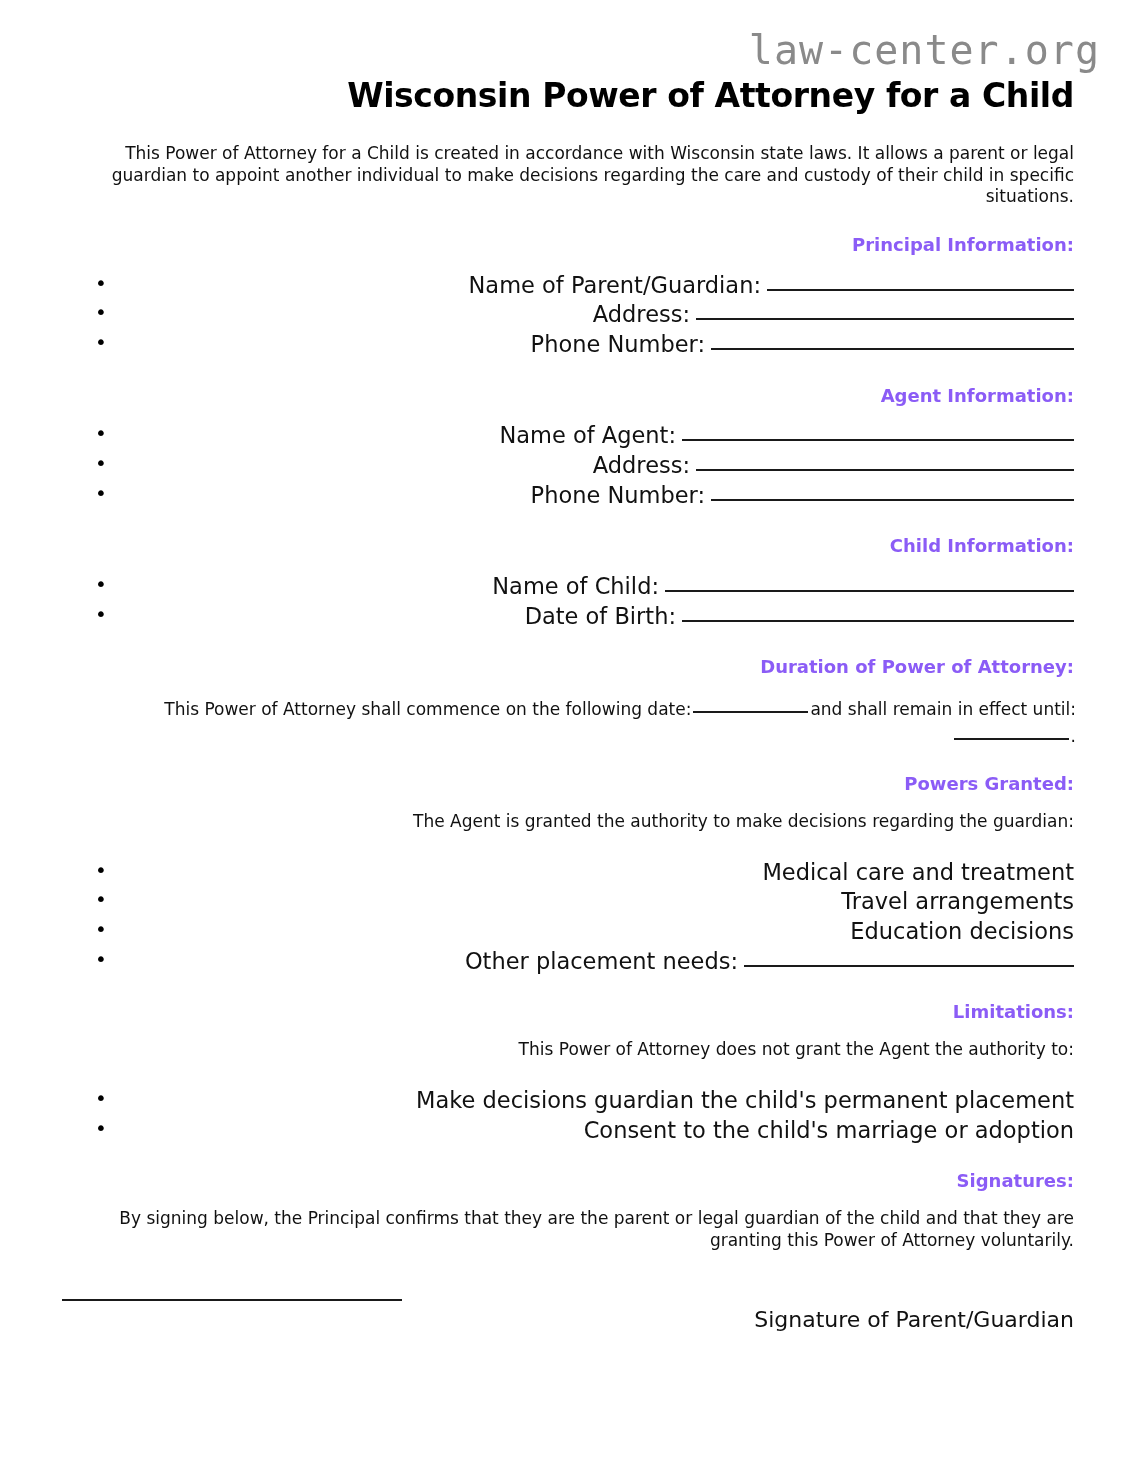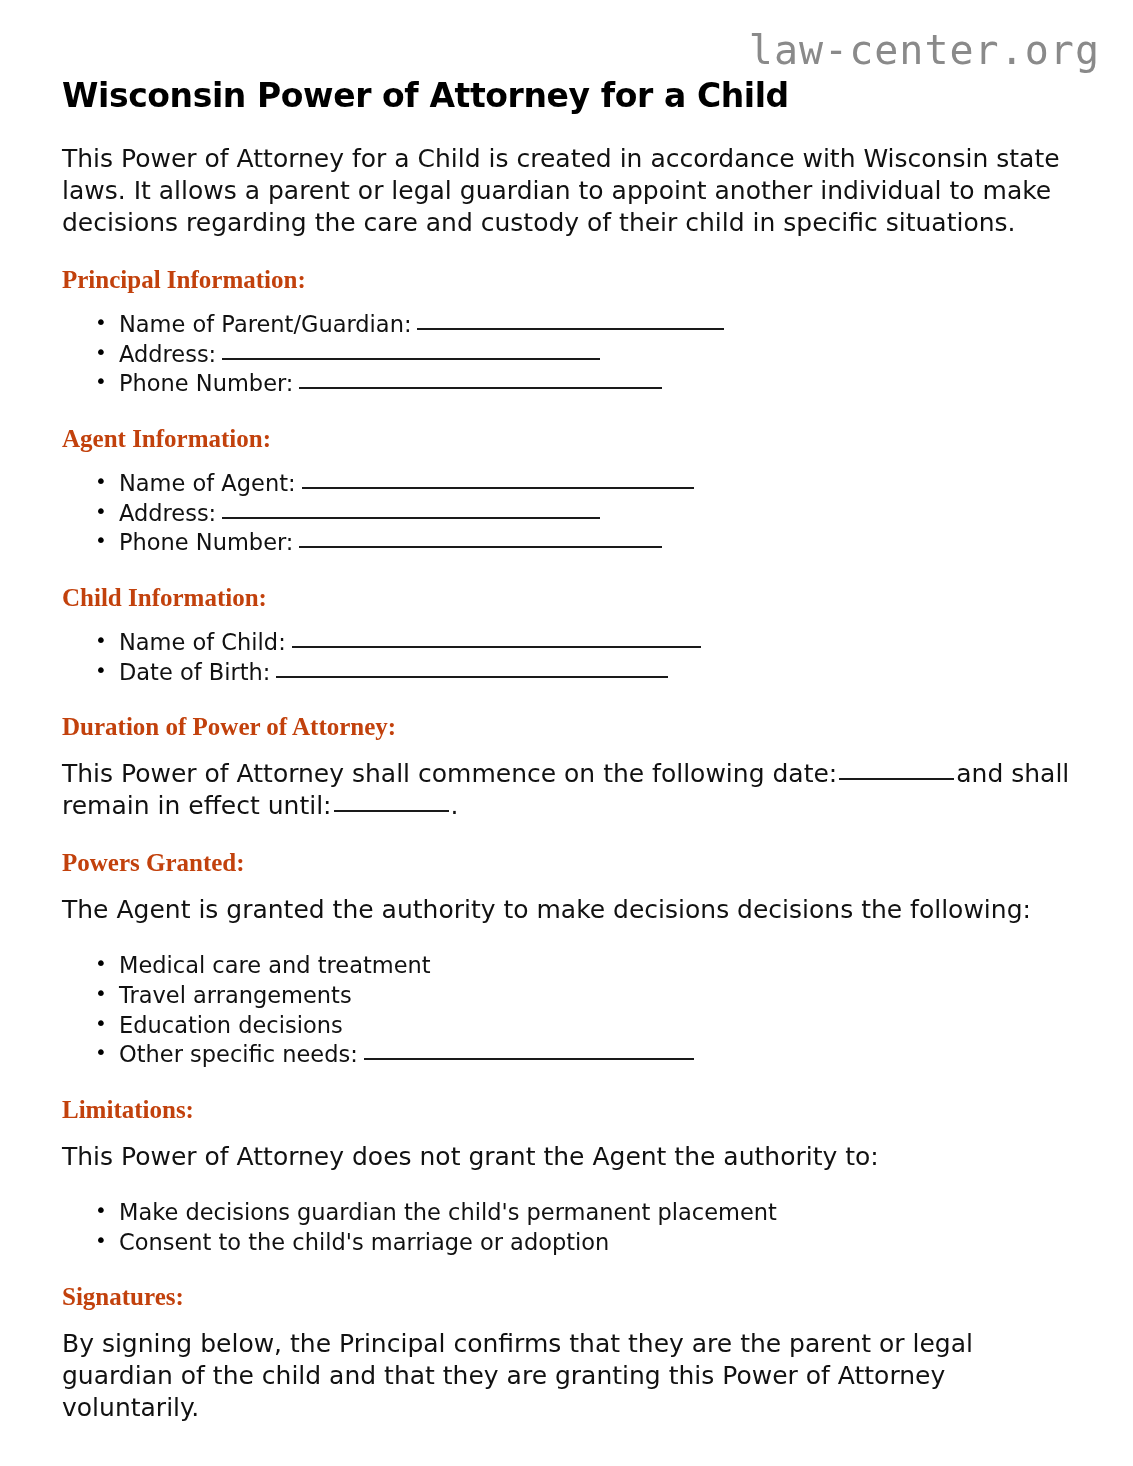--- a/index.html
+++ b/index.html
@@ -12,20 +12,21 @@
     color: #000000;
     -webkit-font-smoothing: antialiased;
   }
   .page {
     position: relative;
     width: 1133px;
     height: 1466px;
     background: #ffffff;
     box-sizing: border-box;
     overflow: hidden;
+    text-align: right;
   }
   .watermark {
     position: absolute;
     top: 30px;
     right: 33px;
     font-family: "DejaVu Sans Mono", "Liberation Mono", monospace;
     font-size: 40px;
     letter-spacing: 1px;
     color: #8a8a8a;
     white-space: nowrap;
@@ -39,35 +40,34 @@
   }
   h1.doc-title {
     font-size: 33px;
     font-weight: bold;
     line-height: 1.12;
     margin: 0 0 28px 0;
     letter-spacing: -0.4px;
     color: #000;
   }
   p.intro, p.body-para {
-    font-size: 25px;
+    font-size: 17px;
     line-height: 1.28;
     margin: 0 0 26px 0;
     color: #111;
   }
   p.intro {
     width: 1012px;
   }
   h2.section-head {
-    font-size: 25px;
+    font-size: 18px;
     font-weight: bold;
     margin: 0 0 16px 0;
     line-height: 1.2;
-    color: #c2410c;
-    font-family: Liberation Serif, serif;
+    color: #8b5cf6;
   }
   ul.field-list, ul.plain-list {
     list-style: none;
     margin: 0 0 26px 0;
     padding: 0 0 0 33px;
   }
   ul.field-list li, ul.plain-list li {
     position: relative;
     font-size: 22.5px;
     line-height: 1.23;
@@ -159,26 +159,26 @@
     <h2 class="section-head">Child Information:</h2>
     <ul class="field-list">
       <li><span>Name of Child:</span><span class="blank w-child"></span></li>
       <li><span>Date of Birth:</span><span class="blank w-dob"></span></li>
     </ul>
 
     <h2 class="section-head">Duration of Power of Attorney:</h2>
     <p class="body-para duration-para"><span>This Power of Attorney shall commence on the following date:</span><span class="blank-inline w-date"></span><span>and shall remain in effect until:</span><span class="blank-inline w-until"></span><span>.</span></p>
 
     <h2 class="section-head">Powers Granted:</h2>
-    <p class="body-para">The Agent is granted the authority to make decisions decisions the following:</p>
+    <p class="body-para">The Agent is granted the authority to make decisions regarding the guardian:</p>
     <ul class="plain-list">
       <li><span>Medical care and treatment</span></li>
       <li><span>Travel arrangements</span></li>
       <li><span>Education decisions</span></li>
-      <li><span>Other specific needs:</span><span class="blank w-other"></span></li>
+      <li><span>Other placement needs:</span><span class="blank w-other"></span></li>
     </ul>
 
     <h2 class="section-head">Limitations:</h2>
     <p class="body-para">This Power of Attorney does not grant the Agent the authority to:</p>
     <ul class="plain-list">
       <li><span>Make decisions guardian the child's permanent placement</span></li>
       <li><span>Consent to the child's marriage or adoption</span></li>
     </ul>
 
     <h2 class="section-head">Signatures:</h2>

